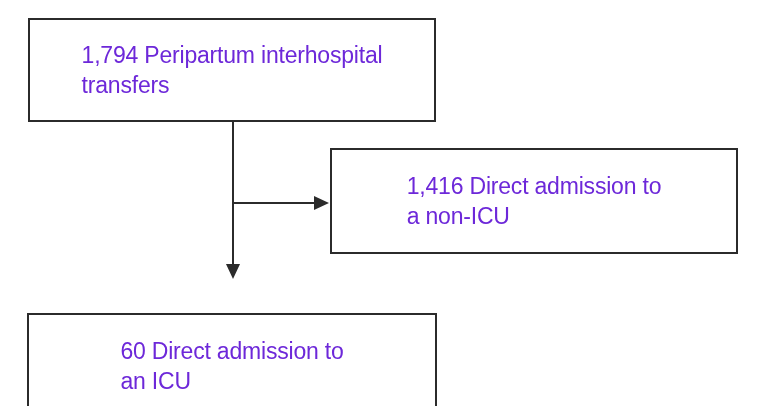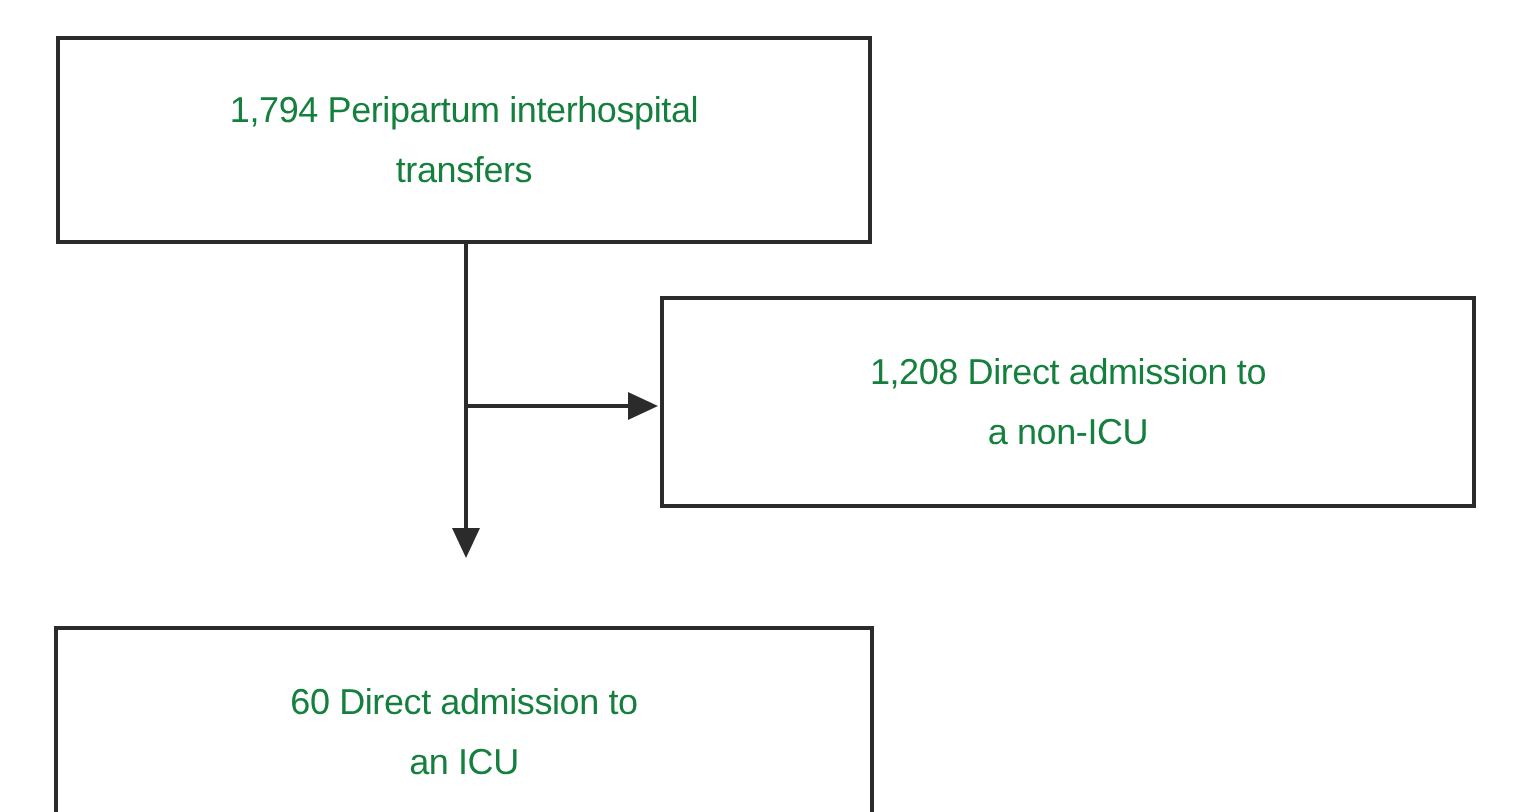--- a/index.html
+++ b/index.html
@@ -18,24 +18,24 @@
   .flow-node {
     position: absolute;
     border: 2px solid #2b2b2b;
     background: #ffffff;
     display: flex;
     align-items: center;
     justify-content: center;
     box-sizing: border-box;
   }
   .flow-node .node-label {
-    color: #15803d;
-    font-size: 18px;
+    color: #6d28d9;
+    font-size: 23px;
     line-height: 30px;
-    text-align: center;
+    text-align: left;
     white-space: pre-line;
     letter-spacing: -0.2px;
   }
   .node-transfers { left: 28px;  top: 18px;  width: 408px; height: 104px; }
   .node-nonicu    { left: 330px; top: 148px; width: 408px; height: 106px; }
   .node-icu       { left: 27px;  top: 281px; width: 410px; height: 106px; margin-top: 32px; }
   .connector-layer {
     position: absolute;
     left: 0; top: 0;
     width: 759px;
@@ -56,21 +56,21 @@
     <line x1="233" y1="203" x2="316" y2="203" stroke-width="2" stroke="#2b2b2b"></line>
     <polygon points="329,203 314,196 314,210" fill="#2b2b2b"></polygon>
   </svg>
 
   <div class="flow-node node-transfers">
     <span class="node-label">1,794 Peripartum interhospital
 transfers</span>
   </div>
 
   <div class="flow-node node-nonicu">
-    <span class="node-label">1,208 Direct admission to
+    <span class="node-label">1,416 Direct admission to
 a non-ICU</span>
   </div>
 
   <div class="flow-node node-icu">
     <span class="node-label">60 Direct admission to
 an ICU</span>
   </div>
 
 </div>
 

